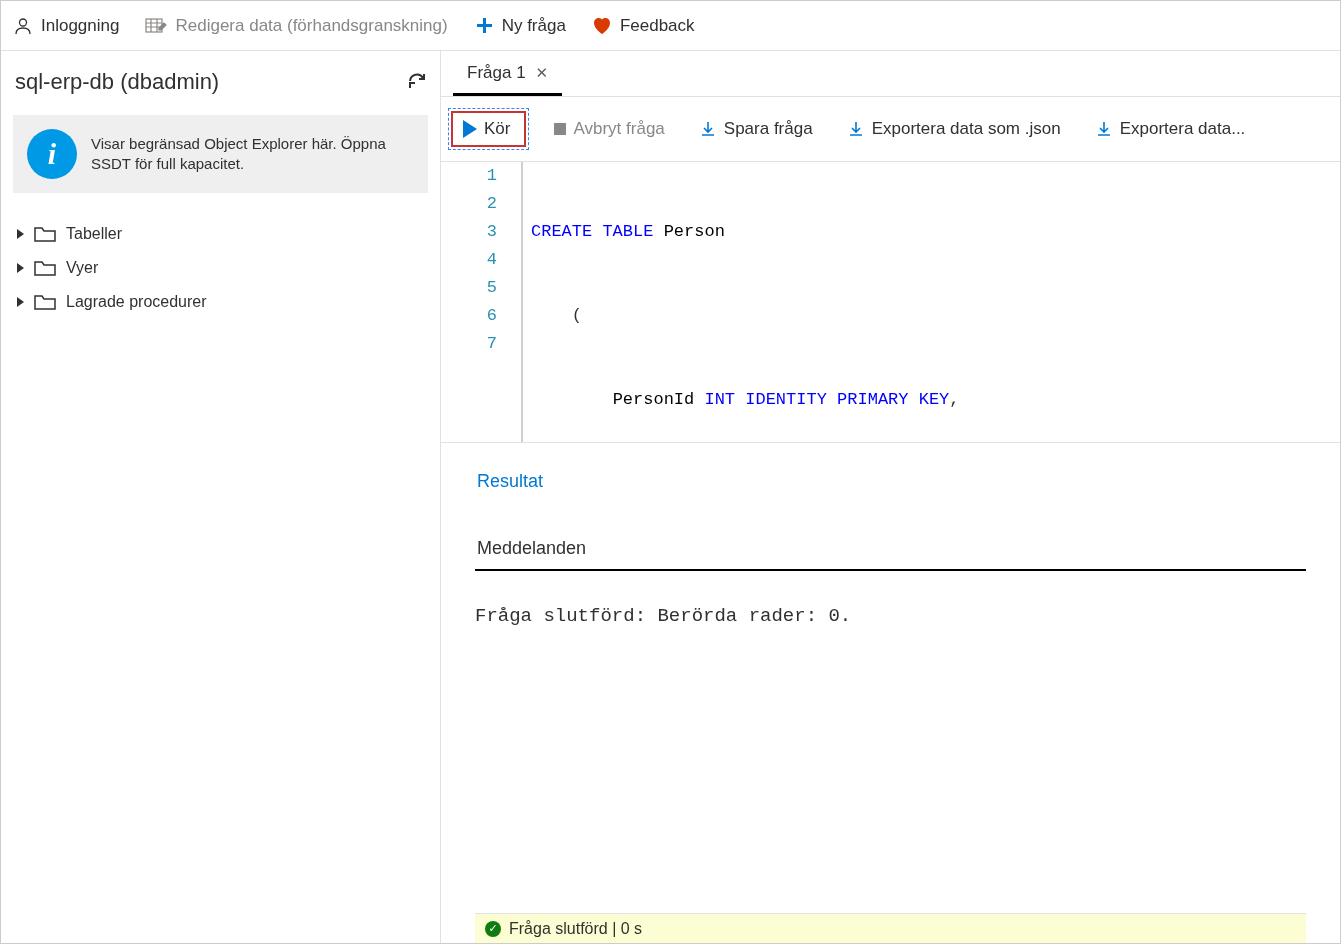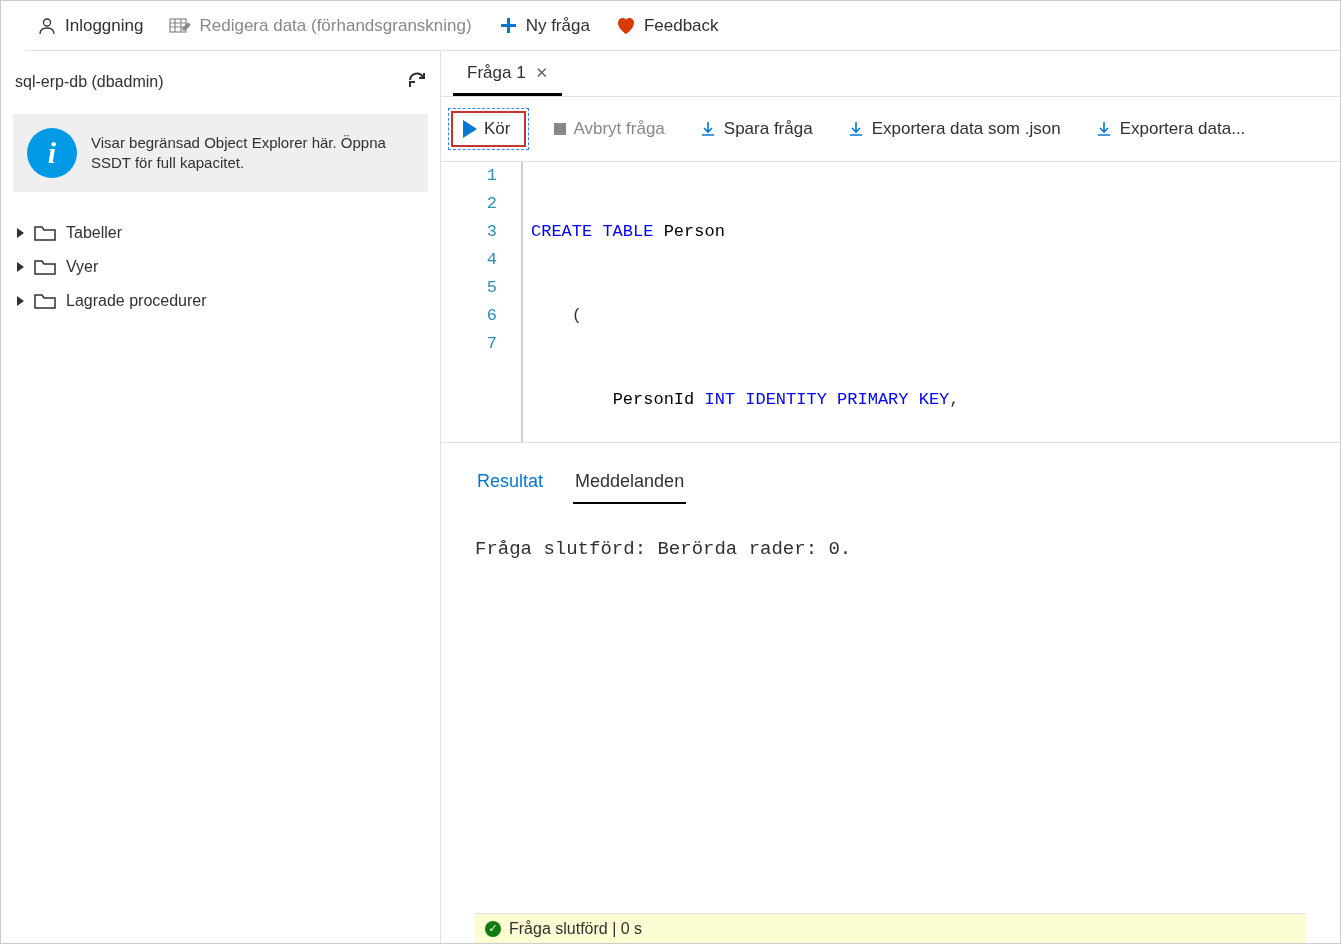--- a/index.html
+++ b/index.html
@@ -13,21 +13,20 @@
     overflow: hidden;
     border: 1px solid #ccc;
   }
   .top-toolbar {
     height: 50px;
     display: flex;
     align-items: center;
     padding: 0 12px;
     border-bottom: 1px solid #e1e1e1;
     gap: 26px;
-    margin-left: 24px;
   }
   .top-toolbar .tb-item {
     display: flex;
     align-items: center;
     gap: 8px;
     font-size: 17px;
     color: #323130;
     cursor: pointer;
   }
   .top-toolbar .tb-item.disabled { color: #8a8886; }
@@ -43,21 +42,21 @@
     display: flex;
     flex-direction: column;
   }
   .db-header {
     display: flex;
     justify-content: space-between;
     align-items: center;
     margin-bottom: 20px;
     padding: 4px 0 0 2px;
   }
-  .db-header .title { font-size: 16px; }
+  .db-header .title { font-size: 22px; }
   .db-header .refresh { cursor: pointer; }
   .info-box {
     background: #efefef;
     display: flex;
     align-items: center;
     gap: 14px;
     padding: 14px 18px 14px 14px;
     margin-bottom: 24px;
   }
   .info-box .info-icon {
@@ -191,20 +190,21 @@
     flex-direction: column;
     border-top: 1px solid #e1e1e1;
     padding: 20px 34px 0 34px;
     min-height: 0;
   }
   .results-tabs {
     display: flex;
     gap: 28px;
     border-bottom: none;
     margin-bottom: 0;
+    flex-direction: column;
   }
   .rtab {
     font-size: 18px;
     padding: 8px 2px 10px 2px;
     cursor: pointer;
   }
   .rtab.link { color: #0078d4; }
   .rtab.active { border-bottom: 2px solid #000; }
   .messages-body {
     padding-top: 34px;

